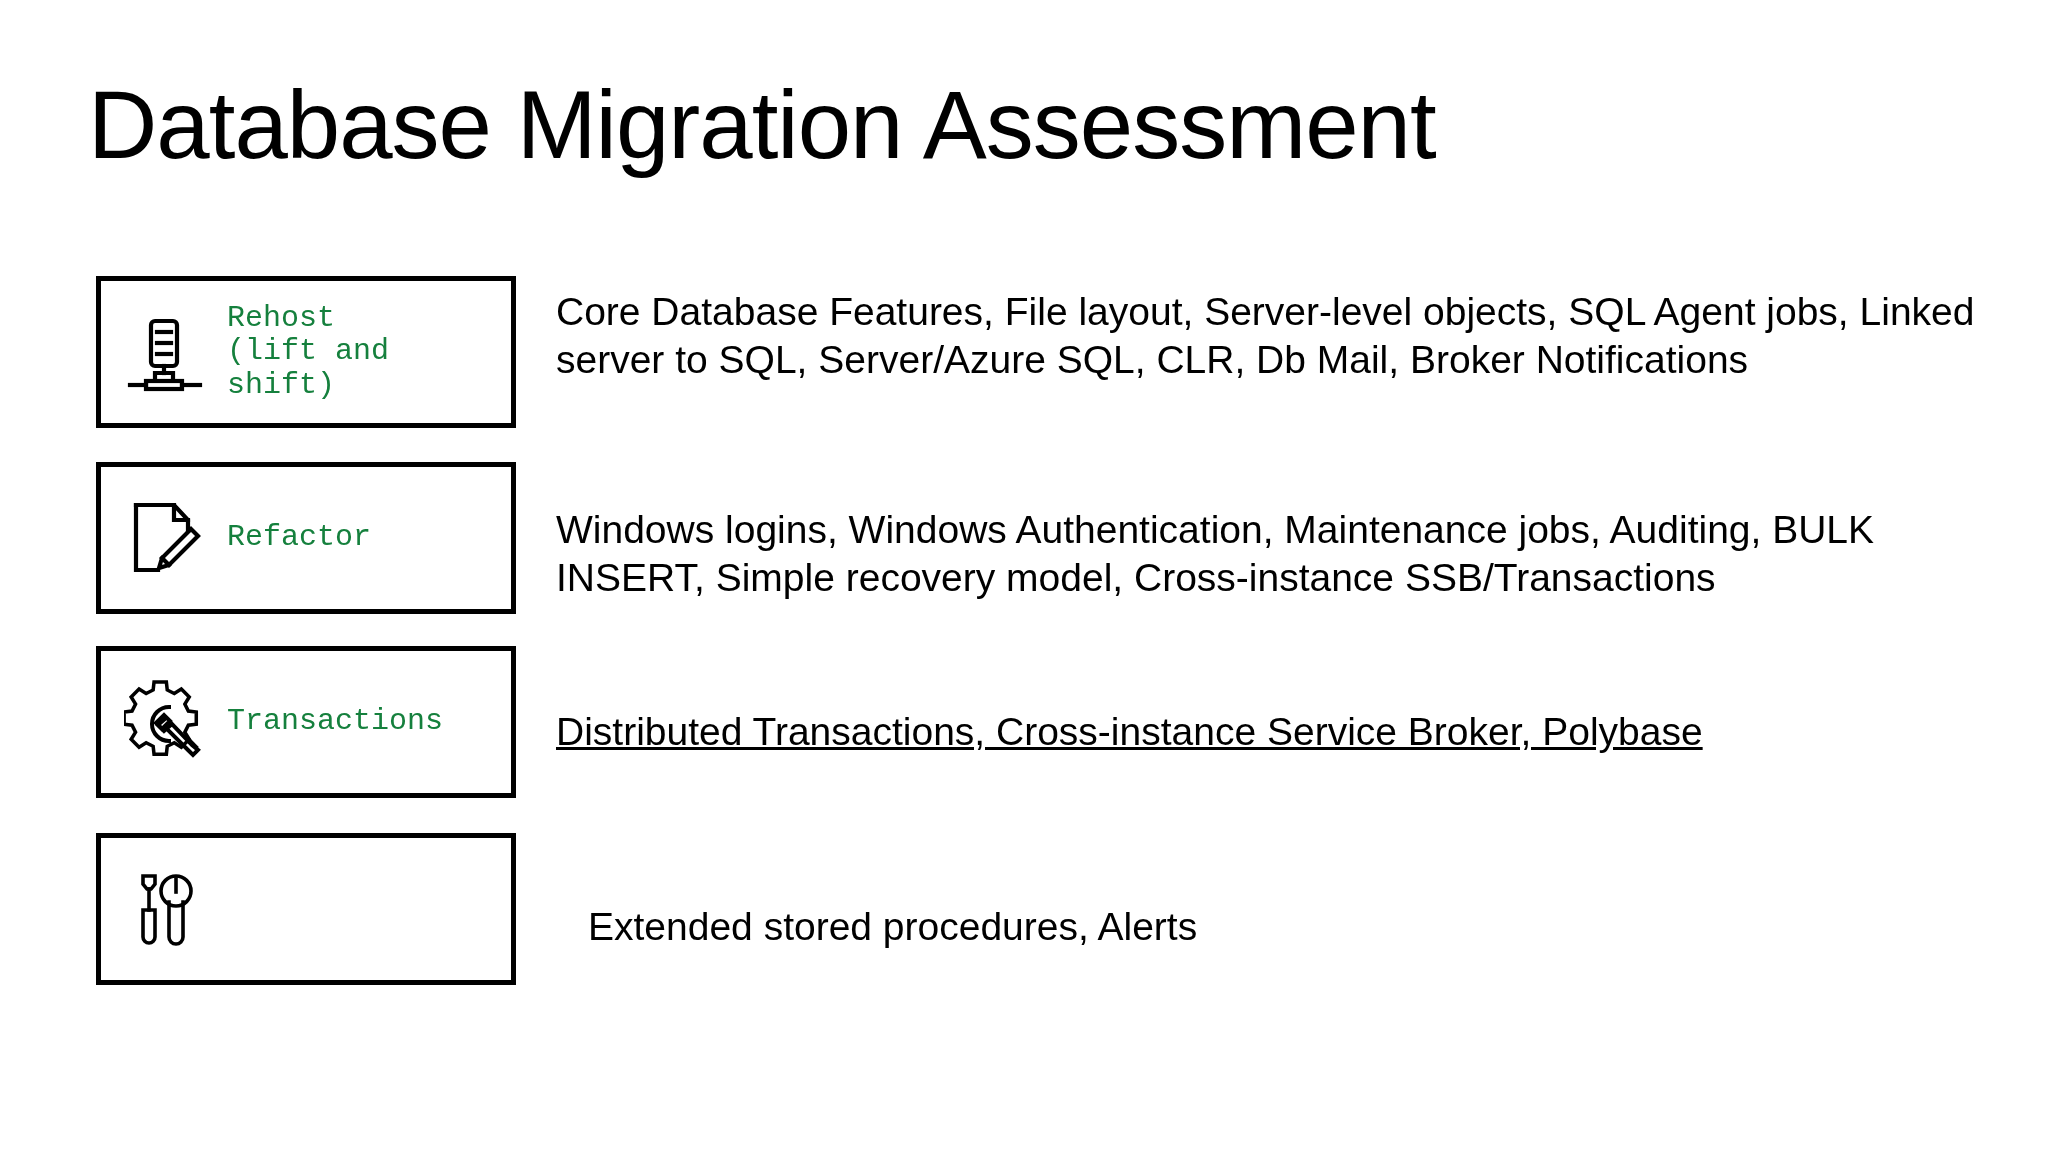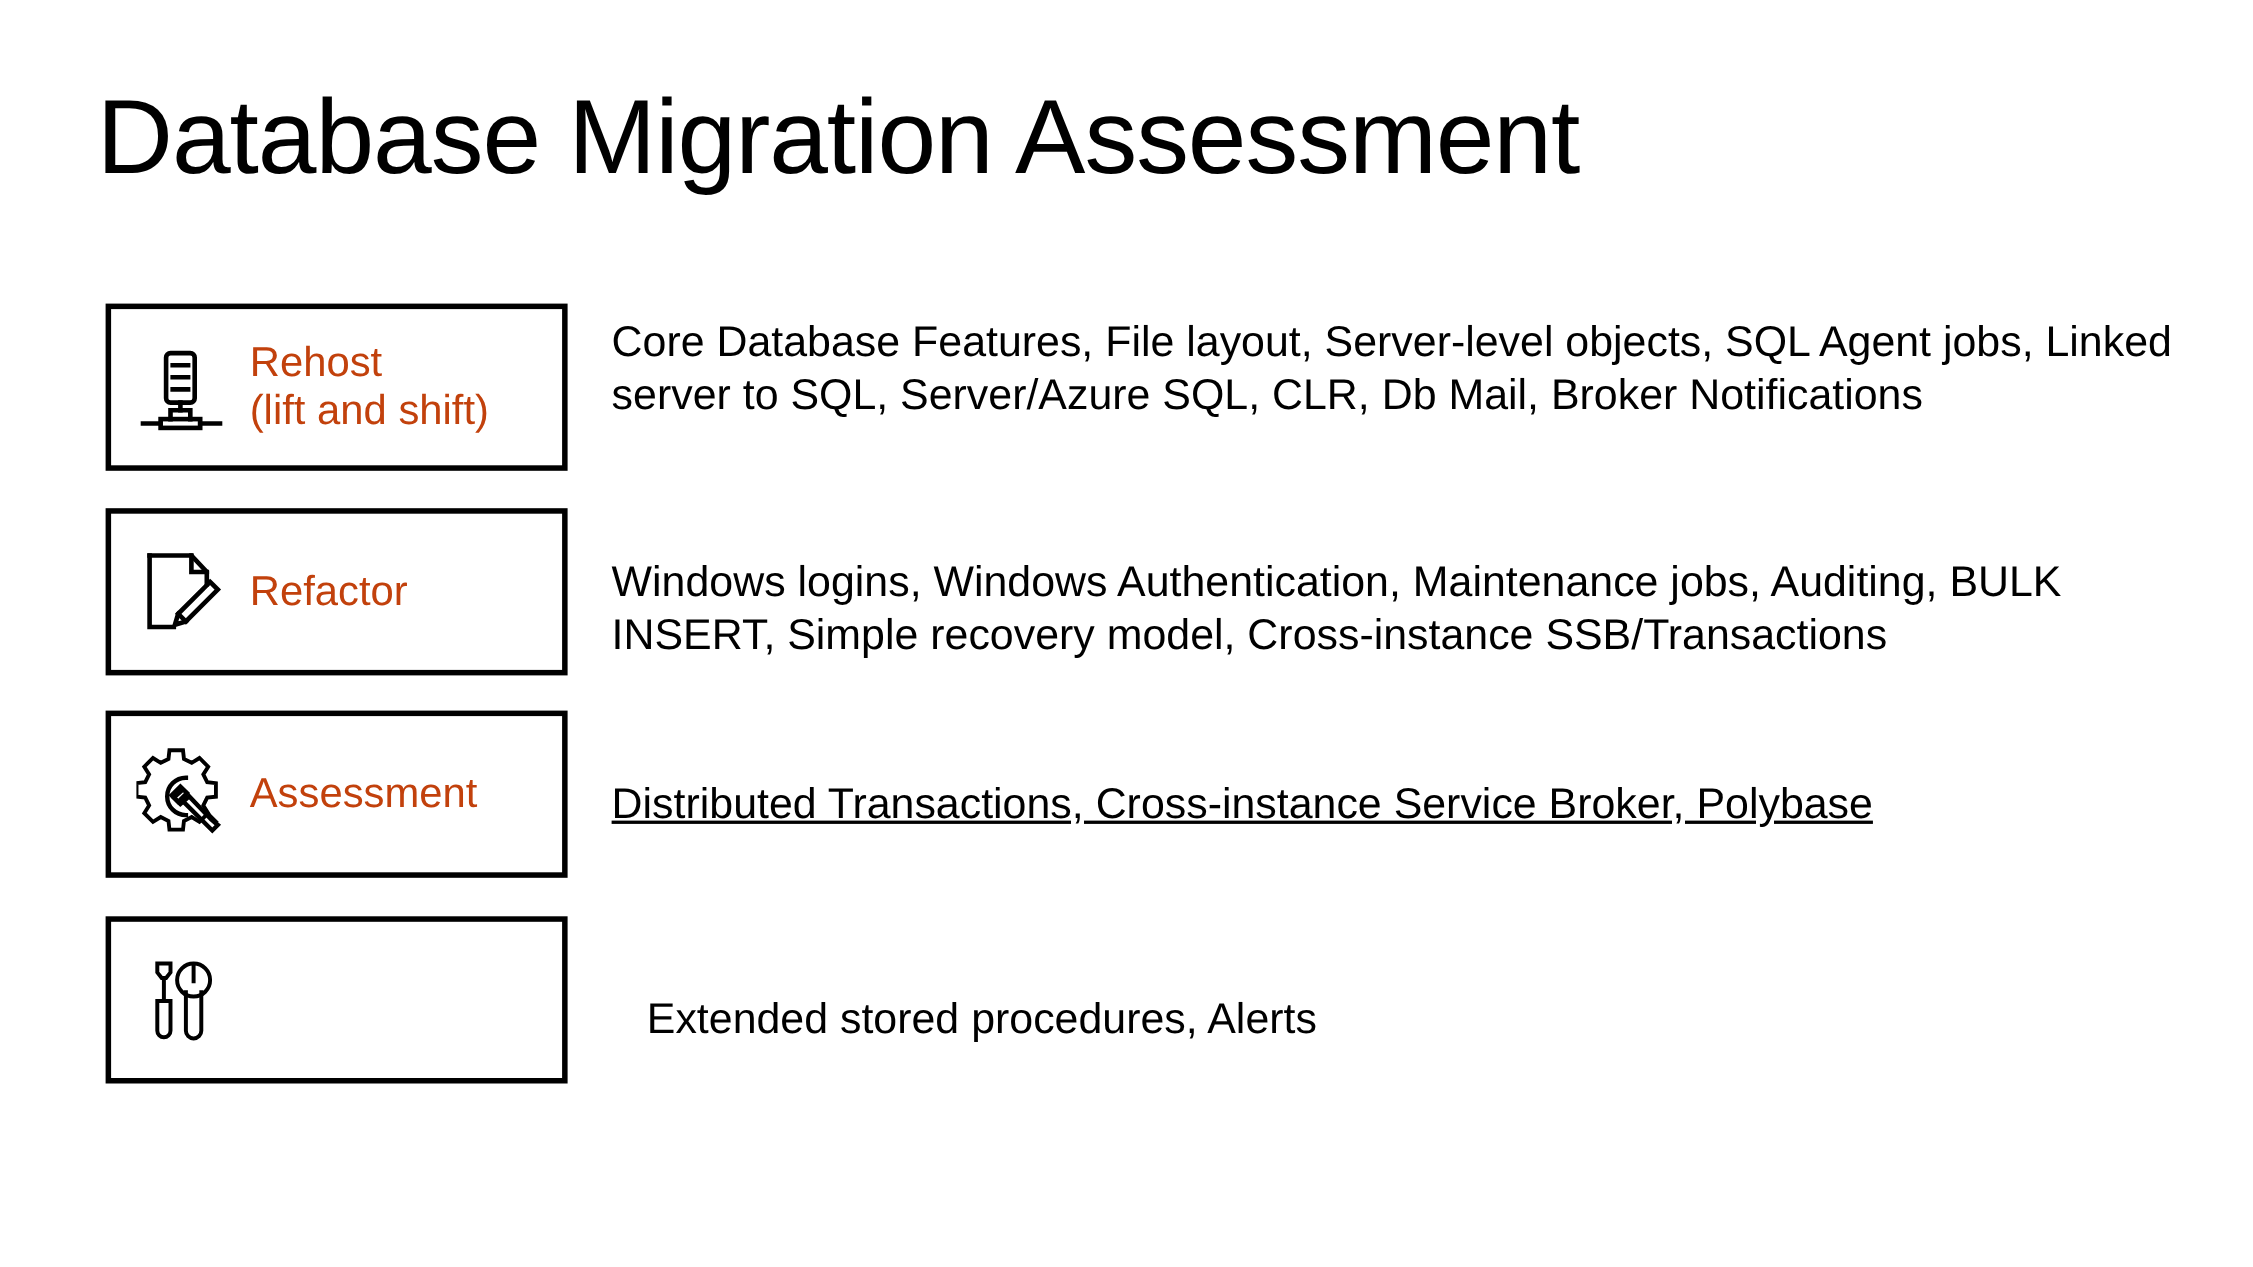--- a/index.html
+++ b/index.html
@@ -71,25 +71,25 @@
     align-items: center;
     justify-content: center;
   }
   .cat-icon svg {
     display: block;
   }
 
   .cat-label {
     flex: 1 1 auto;
     margin-left: 8px;
-    font-family: Liberation Sans, sans-serif;
-    font-size: 38px;
+    font-family: Liberation Mono, monospace;
+    font-size: 30px;
     font-weight: 300;
     line-height: 1.12;
-    color: #c2410c;
+    color: #15803d;
     white-space: pre-line;
   }
 
   
   .desc {
     position: absolute;
     left: 556px;
     width: 1420px;
     font-family: "Liberation Sans", sans-serif;
     font-size: 39px;
@@ -153,21 +153,21 @@
           <path d="M33 8 L47 8 L48 17 L56 21 L64 16 L73 25 L68 33 L72 41 L81 42 L81 56
                    L72 57 L68 65 L73 73 L64 82 L56 77 L48 81 L47 90 L33 90 L32 81
                    L24 77 L16 82 L7 73 L12 65 L8 57 L-1 56 L-1 42 L8 41 L12 33 L7 25
                    L16 16 L24 21 L32 17 Z" transform="translate(1,-4) scale(0.88)"></path>
           <path d="M45 28 A17 17 0 1 0 45 62"></path>
           <path d="M44 41 L36 48 L42 54 L50 47 L70 68 L76 73 L71 78 L66 73 L45 52" transform="translate(-2,-2)"></path>
           <path d="M34 46 L42 38 L48 44 L40 52 Z" transform="translate(-2,-2)"></path>
           <line x1="64" y1="60" x2="74" y2="70" transform="translate(-2,-2)"></line>
         </svg>
       </span>
-      <span class="cat-label">Assessment</span>
+      <span class="cat-label">Transactions</span>
     </div>
     <div class="desc desc-3">Distributed Transactions, Cross-instance Service Broker, Polybase</div>
   </div>
 
   <div class="row row-4">
     <div class="cat-box">
       <span class="cat-icon">
         <svg width="86" height="86" viewBox="0 0 86 86" fill="none" stroke="#000000" stroke-width="3.6" stroke-linecap="square" stroke-linejoin="miter">
           <path d="M19 10 L31 10 L31 18 L27 23 L23 23 L19 18 Z"></path>
           <line x1="25" y1="23" x2="25" y2="44"></line>

